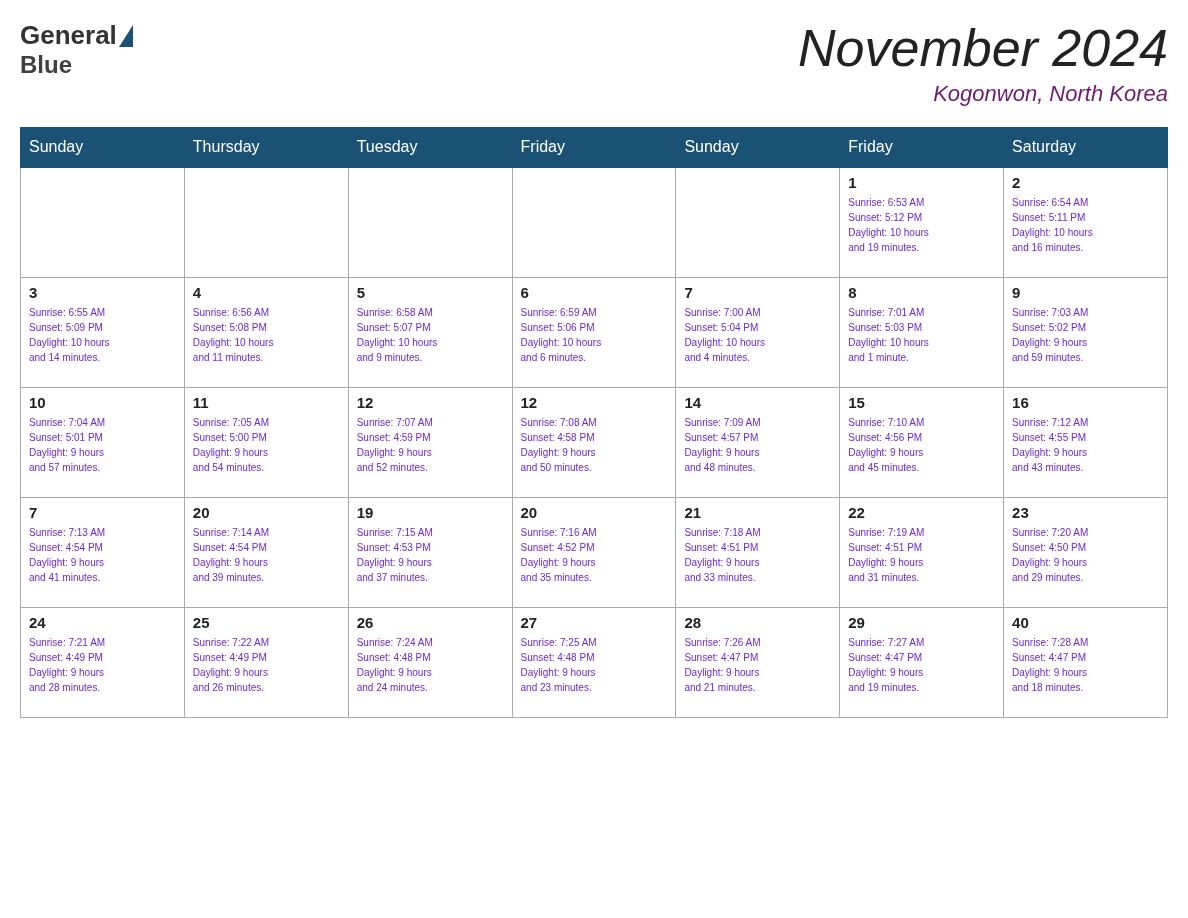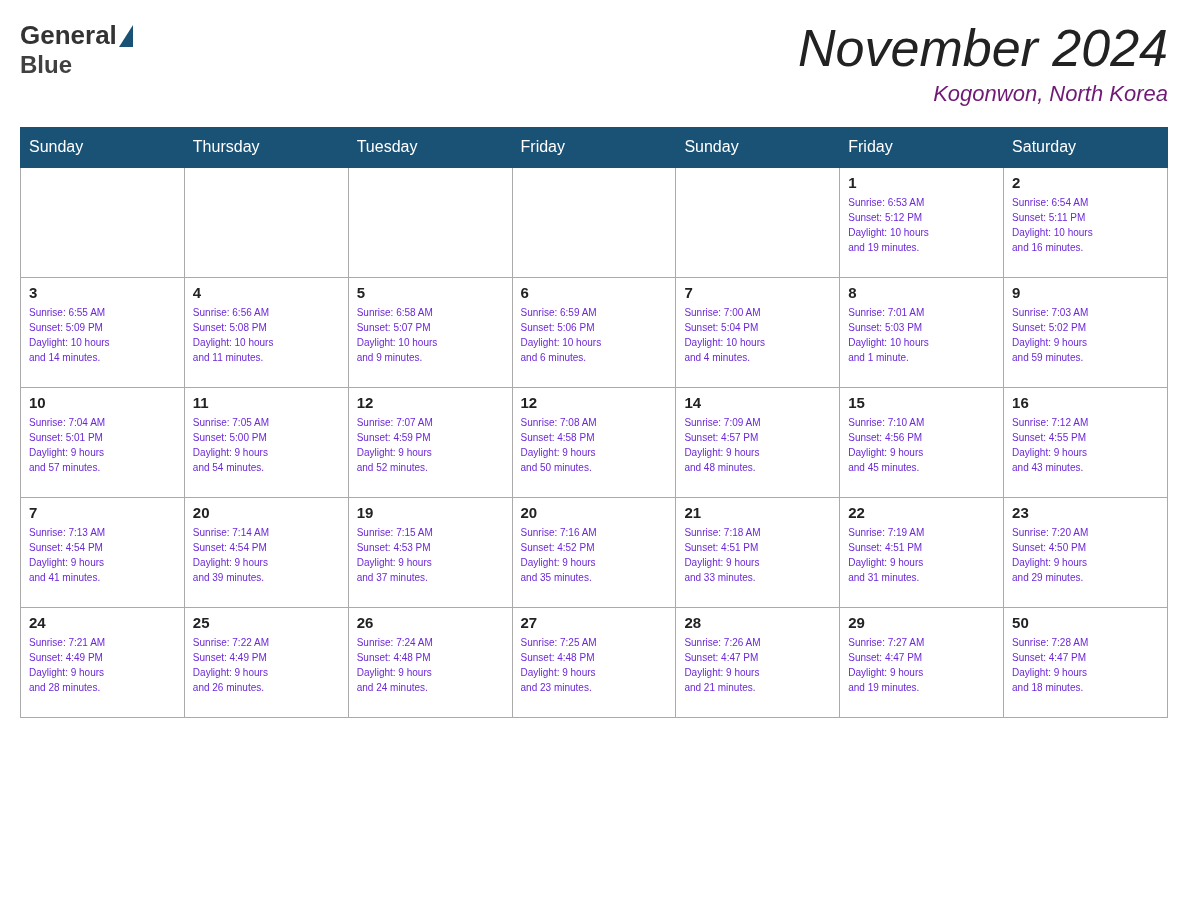--- a/index.html
+++ b/index.html
@@ -267,18 +267,18 @@
         </td>
         <td>
           <span class="day-number">28</span>
           <div class="day-info">Sunrise: 7:26 AM<br>Sunset: 4:47 PM<br>Daylight: 9 hours<br>and 21 minutes.</div>
         </td>
         <td>
           <span class="day-number">29</span>
           <div class="day-info">Sunrise: 7:27 AM<br>Sunset: 4:47 PM<br>Daylight: 9 hours<br>and 19 minutes.</div>
         </td>
         <td>
-          <span class="day-number">50</span>
+          <span class="day-number">40</span>
           <div class="day-info">Sunrise: 7:28 AM<br>Sunset: 4:47 PM<br>Daylight: 9 hours<br>and 18 minutes.</div>
         </td>
       </tr>
     </tbody>
 </table>
 
 </body></html>

